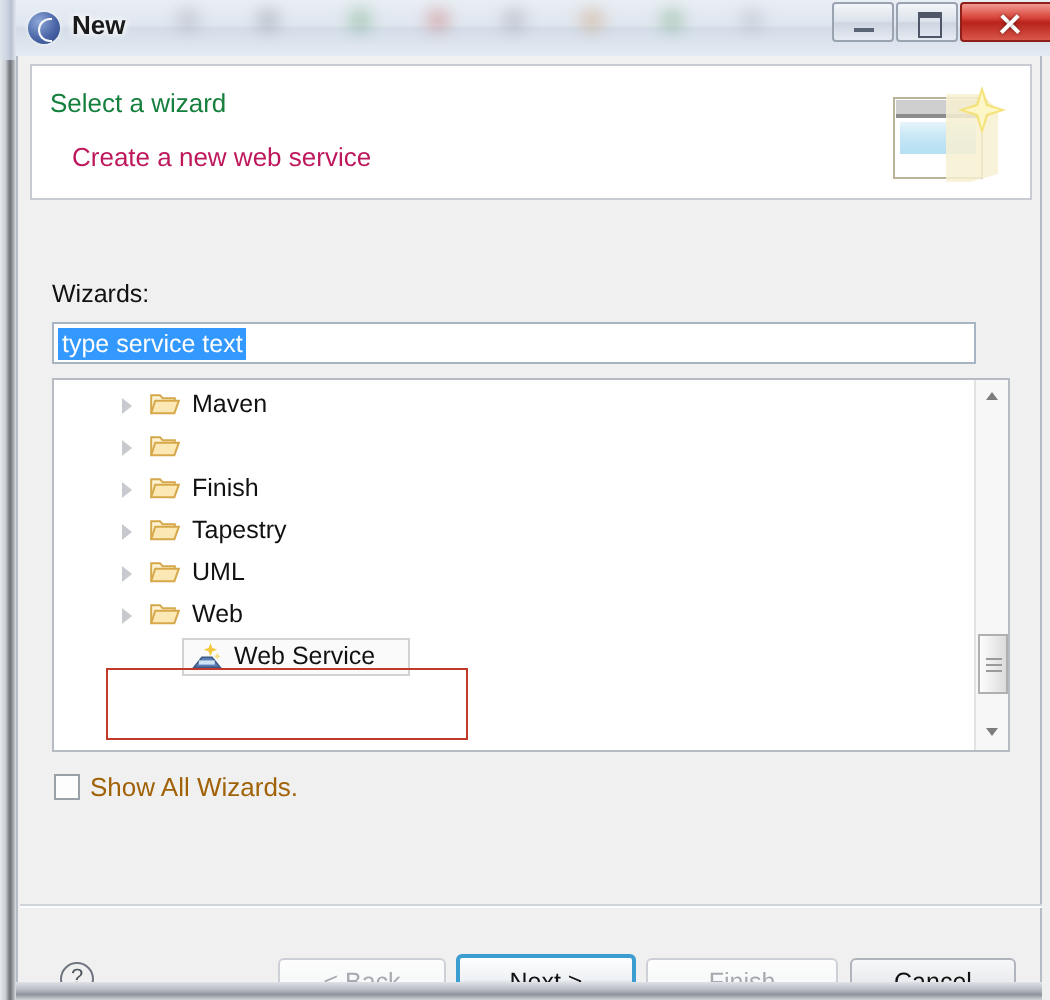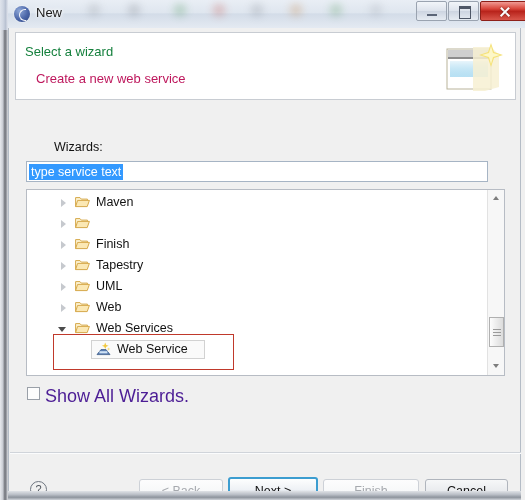--- a/index.html
+++ b/index.html
@@ -50,20 +50,21 @@
     content: ""; position: absolute; left: 5px; top: 2.5px;
     width: 6px; height: 10px;
     border: 1.6px solid #ffffff; border-right: none;
     border-radius: 6px 0 0 6px; opacity: .95;
   }
   #window-title {
     position: absolute; left: 28px; top: 5px;
     font-size: 13px; color: #1a1a1a;
     text-shadow: 0 0 3px #fff, 0 0 5px #fff;
     white-space: nowrap;
+    font-weight: bold;
   }
   .wbtn {
     position: absolute; top: 1px; height: 20px;
     border: 1px solid #9aa3b0; border-radius: 2px;
   }
   #btn-min { left: 408px; width: 31px;
     background: linear-gradient(to bottom,#f2f5f9,#dde3ec 48%,#cdd5e1 52%,#e6ebf2); }
   #btn-min::after { content:""; position:absolute; left:10px; top:12px; width:10px; height:2px; background:#5b6577; }
   #btn-max { left: 440px; width: 31px;
     background: linear-gradient(to bottom,#f2f5f9,#dde3ec 48%,#cdd5e1 52%,#e6ebf2); }
@@ -105,21 +106,21 @@
     position: absolute; left: 20px; top: 38px;
     font-size: 13px; color: #be185d;
   }
   #header-icon {
     position: absolute; right: 10px; top: 8px; width: 62px; height: 54px;
   }
 
   
   #wizards-label {
     position: absolute; left: 17px; top: 112px;
-    font-size: 12.5px; color: #111; margin-left: 28px;
+    font-size: 12.5px; color: #111;
   }
 
   
   #filter-field {
     position: absolute; left: 17px; top: 133px; width: 462px; height: 21px;
     background: #ffffff; border: 1px solid #a6b4c4;
     padding: 0; overflow: hidden;
   }
   #filter-text {
     position: absolute; left: 2px; top: 2px; height: 16px;
@@ -207,21 +208,21 @@
   }
 
   
   #show-all-row { position: absolute; left: 18px; top: 358px; height: 17px; }
   #show-all-box {
     position: absolute; left: 0; top: 1px; width: 13px; height: 13px;
     background: #fdfdfd; border: 1px solid #9aa0a8;
   }
   #show-all-label {
     position: absolute; left: 18px; top: 0;
-    font-size: 18px; color: #4c1d95; white-space: nowrap;
+    font-size: 13px; color: #a16207; white-space: nowrap;
   }
 
   
   #btn-sep {
     position: absolute; left: 1px; top: 424px; width: 511px; height: 1px;
     background: #d0d4da;
   }
   #btn-sep2 {
     position: absolute; left: 1px; top: 425px; width: 511px; height: 1px;
     background: #fbfcfd;
@@ -361,28 +362,20 @@
             <span class="tlabel">UML</span>
           </div>
           <div class="trow">
             <span class="twist collapsed"></span>
             <span class="tfolder"><svg viewBox="0 0 15 12" width="15" height="12">
                 <path d="M0.6 10.6 L0.6 1.6 L5 1.6 L6.3 3.1 L12.4 3.1 L12.4 4.6" fill="#fdf3d2" stroke="#d6a84a" stroke-width="1"></path>
                 <path d="M2.6 4.4 L14.4 4.4 L12.2 10.6 L0.6 10.6 Z" fill="#fbe8b4" stroke="#d6a84a" stroke-width="1"></path>
               </svg></span>
             <span class="tlabel">Web</span>
           </div>
-          <div class="trow">
-            <span class="twist expanded"></span>
-            <span class="tfolder"><svg viewBox="0 0 15 12" width="15" height="12">
-                <path d="M0.6 10.6 L0.6 1.6 L5 1.6 L6.3 3.1 L12.4 3.1 L12.4 4.6" fill="#fdf3d2" stroke="#d6a84a" stroke-width="1"></path>
-                <path d="M2.6 4.4 L14.4 4.4 L12.2 10.6 L0.6 10.6 Z" fill="#fbe8b4" stroke="#d6a84a" stroke-width="1"></path>
-              </svg></span>
-            <span class="tlabel">Web Services</span>
-          </div>
           <div class="trow child">
             <div id="sel-box"></div>
             <span class="twand"><svg viewBox="0 0 15 14" width="15" height="14">
                 <path d="M1 12.6 L5 7.6 L10 7.6 L14 12.6 Z" fill="#5b7fb5" stroke="#3c5a85" stroke-width=".8"></path>
                 <rect x="3.4" y="9.2" width="8" height="2.1" fill="#cfe2f4"></rect>
                 <path d="M9.2 0.6 L10.2 3 L12.6 3.8 L10.2 4.7 L9.2 7 L8.3 4.7 L5.9 3.8 L8.3 3 Z" fill="#f2c93f"></path>
                 <path d="M12.6 5.4 L13.2 6.6 L14.4 7.1 L13.2 7.6 L12.6 8.8 L12.1 7.6 L10.9 7.1 L12.1 6.6 Z" fill="#f7dd7e"></path>
               </svg></span>
             <span class="tlabel">Web Service</span>
           </div>

